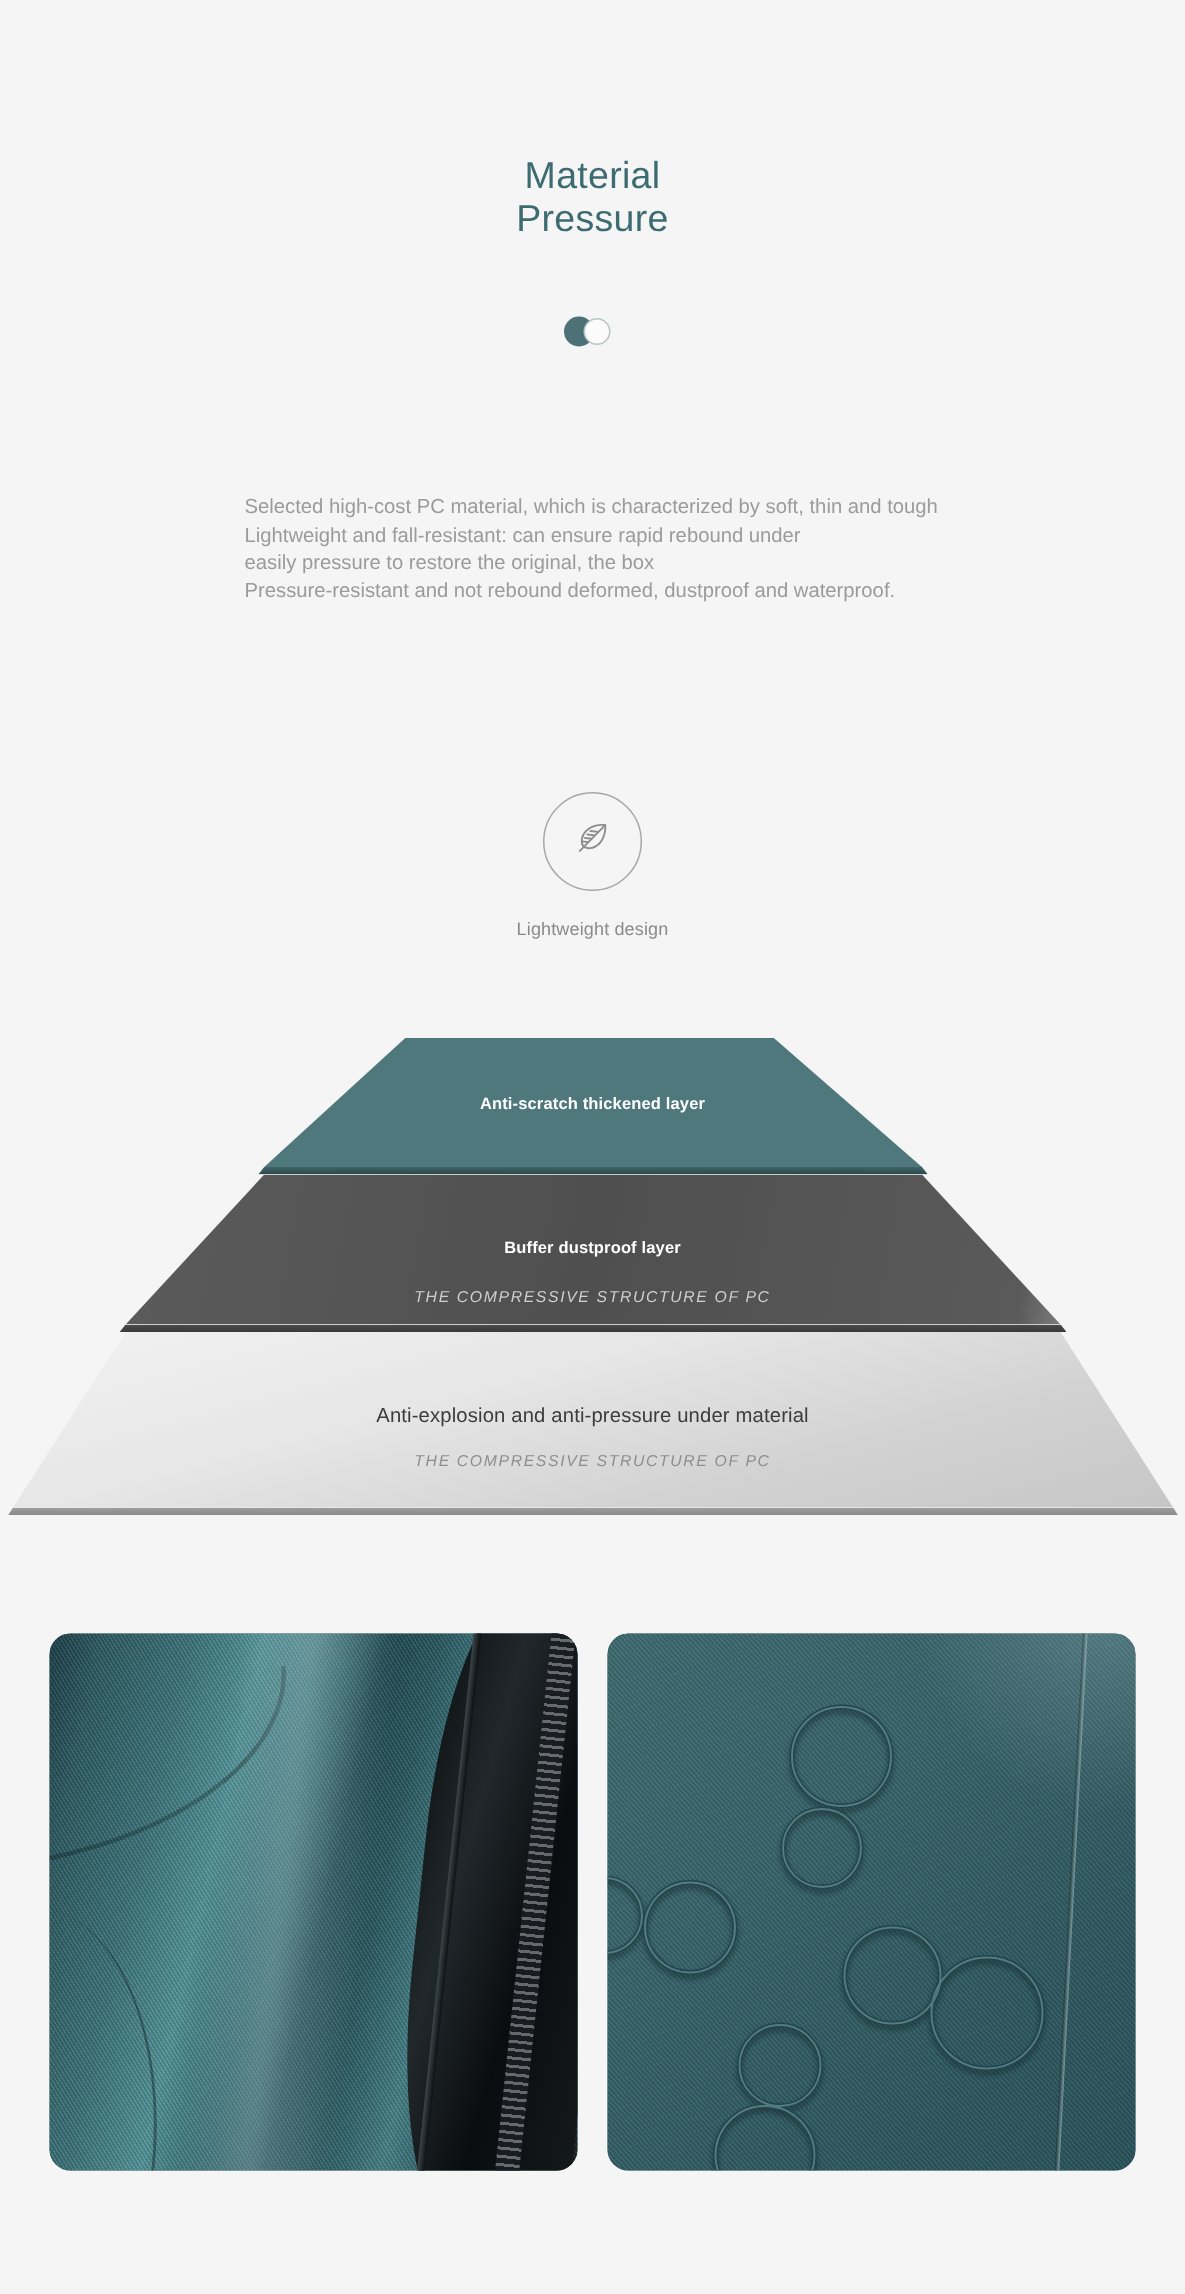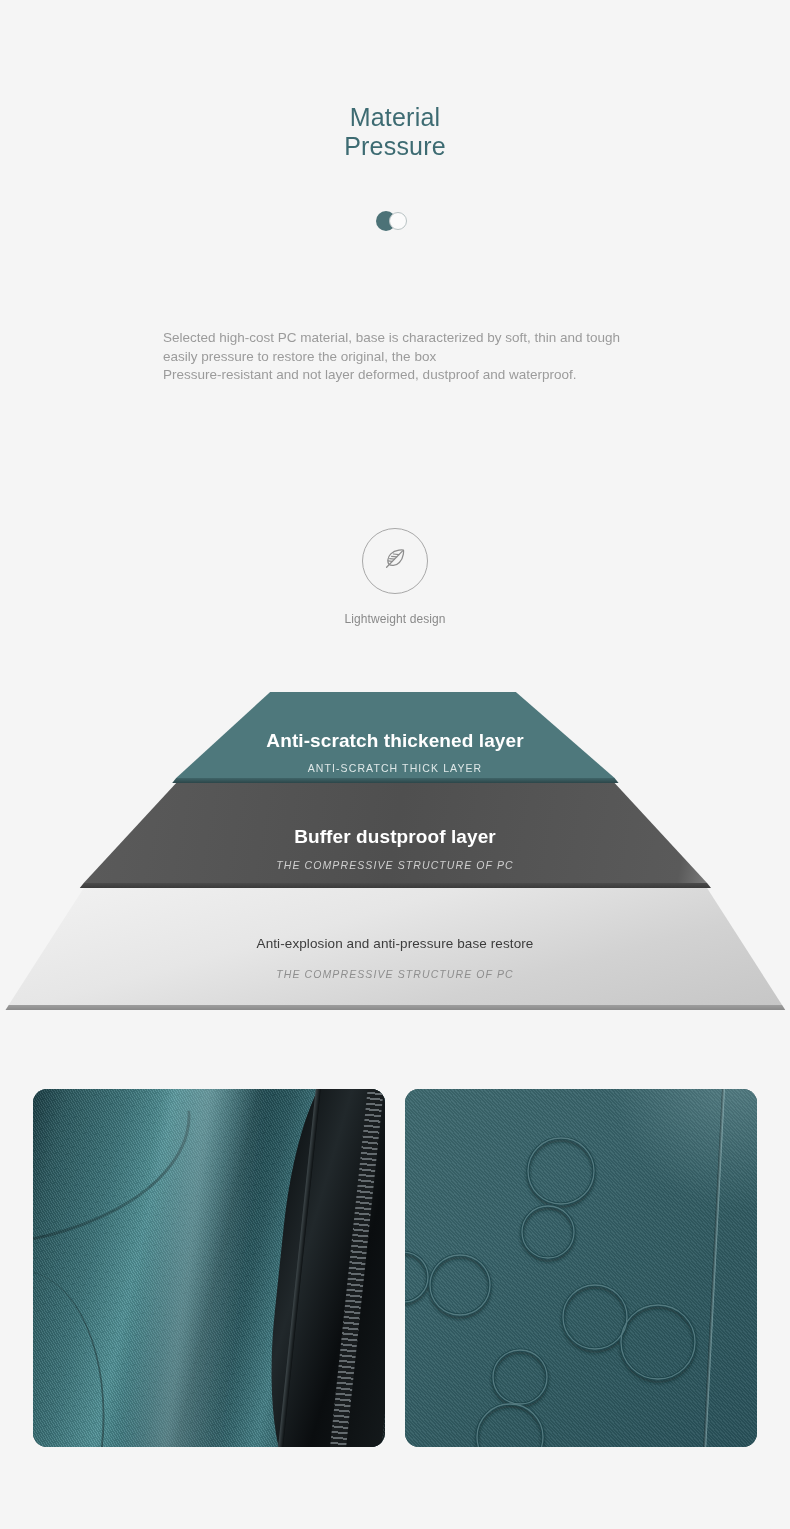--- a/index.html
+++ b/index.html
@@ -130,21 +130,21 @@
   .layer-face {
     position: relative;
     width: 100%;
     height: 100%;
     text-align: center;
   }
   .layer-title {
     position: absolute;
     left: 0; right: 0;
     font-weight: bold;
-    font-size: 19px;
+    font-size: 11px;
     letter-spacing: 0.1px;
   }
   .layer-sub {
     position: absolute;
     left: 0; right: 0;
     font-size: 10.5px;
     letter-spacing: 1.1px;
   }
   .layer-edge {
     position: absolute;
@@ -325,23 +325,24 @@
     <div class="header-title">Pressure</div>
   </div>
 
   <div class="divider">
     <span class="circ-fill"></span>
     <span class="circ-ring"></span>
   </div>
 
 
   <div class="body-copy">
-    <p>Selected high-cost PC material, base is characterized by soft, thin and tough</p>
+    <p>Selected high-cost PC material, which is characterized by soft, thin and tough</p>
+    <p>Lightweight and fall-resistant: can ensure rapid rebound under</p>
     <p>easily pressure to restore the original, the box</p>
-    <p>Pressure-resistant and not layer deformed, dustproof and waterproof.</p>
+    <p>Pressure-resistant and not rebound deformed, dustproof and waterproof.</p>
   </div>
 
   <div class="features">
 
     <div class="feature">
       <div class="feature-ring">
         <span>
           <svg width="34" height="34" viewBox="0 0 34 34" fill="none" stroke="#8d8d8d" stroke-width="1.25" stroke-linecap="round" stroke-linejoin="round">
             <path d="M25.5 8.0 C25.5 8.0 26.3 15.6 21.4 20.5 C17.6 24.3 12.6 23.9 11.0 22.3 C9.4 20.7 9.0 15.7 12.8 11.9 C17.7 7.0 25.5 8.0 25.5 8.0 Z"></path>
             <path d="M24.6 8.9 L8.6 25.3"></path>
@@ -357,38 +358,37 @@
 
 
   </div>
 
   <div class="pyramid">
 
     <div class="layer" id="layer-1">
       <div class="shape"></div>
       <div class="layer-face" style="position:absolute;inset:0;">
         <div class="layer-title">Anti-scratch thickened layer</div>
-        <div class="layer-sub">ANTI-SCRATCH THICK LAYER</div>
       </div>
     </div>
     <div class="layer-edge" id="edge-1" style="position:absolute;top:98px;left:0;width:790px;height:5px;background:linear-gradient(to bottom,#3f6468,#2c4649);clip-path:polygon(22.3% 0%, 77.8% 0%, 78.3% 100%, 21.8% 100%);"></div>
 
     <div class="layer" id="layer-2">
       <div class="shape"></div>
       <div class="layer-face" style="position:absolute;inset:0;">
         <div class="layer-title">Buffer dustproof layer</div>
         <div class="layer-sub">THE COMPRESSIVE STRUCTURE OF PC</div>
       </div>
     </div>
     <div class="layer-edge" id="edge-2" style="position:absolute;top:203px;left:0;width:790px;height:5px;background:linear-gradient(to bottom,#4b4b4b,#3a3a3a);clip-path:polygon(10.6% 0%, 89.5% 0%, 90.0% 100%, 10.1% 100%);"></div>
 
     <div class="layer" id="layer-3">
       <div class="shape"></div>
       <div class="layer-face" style="position:absolute;inset:0;">
-        <div class="layer-title">Anti-explosion and anti-pressure base restore</div>
+        <div class="layer-title">Anti-explosion and anti-pressure under material</div>
         <div class="layer-sub">THE COMPRESSIVE STRUCTURE OF PC</div>
       </div>
     </div>
     <div class="layer-edge" id="edge-3" style="position:absolute;top:325px;left:0;width:790px;height:5px;background:linear-gradient(to bottom,#9e9e9e,#8a8a8a);clip-path:polygon(1.1% 0%, 99.0% 0%, 99.4% 100%, 0.7% 100%);"></div>
 
   </div>
 
   <div class="photos">
 
     <div class="photo">

